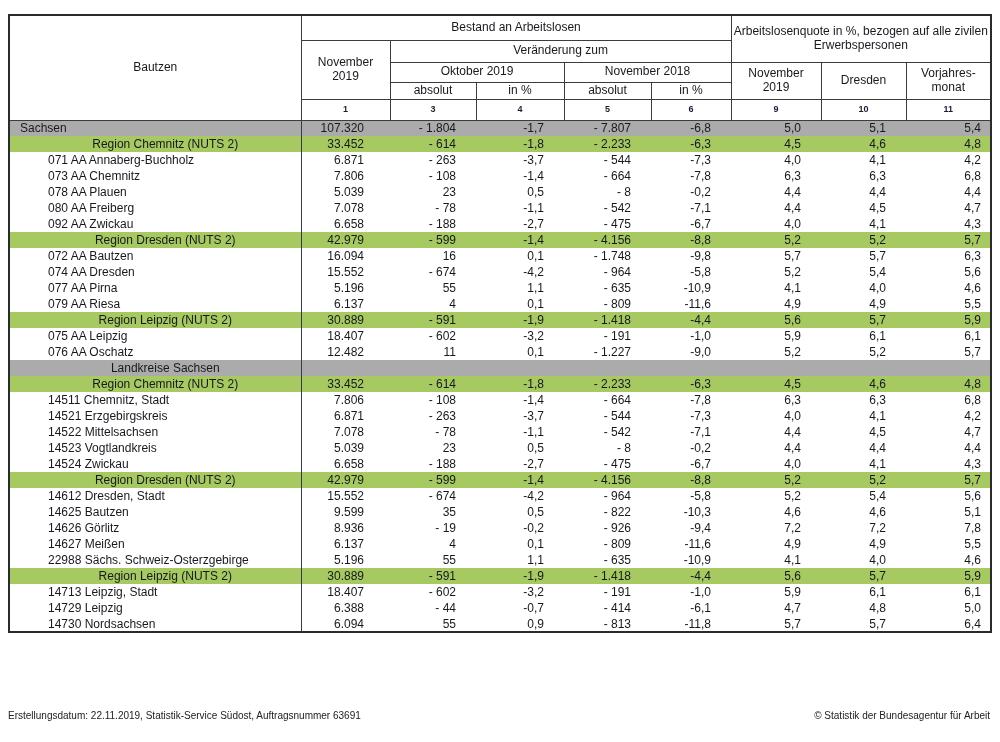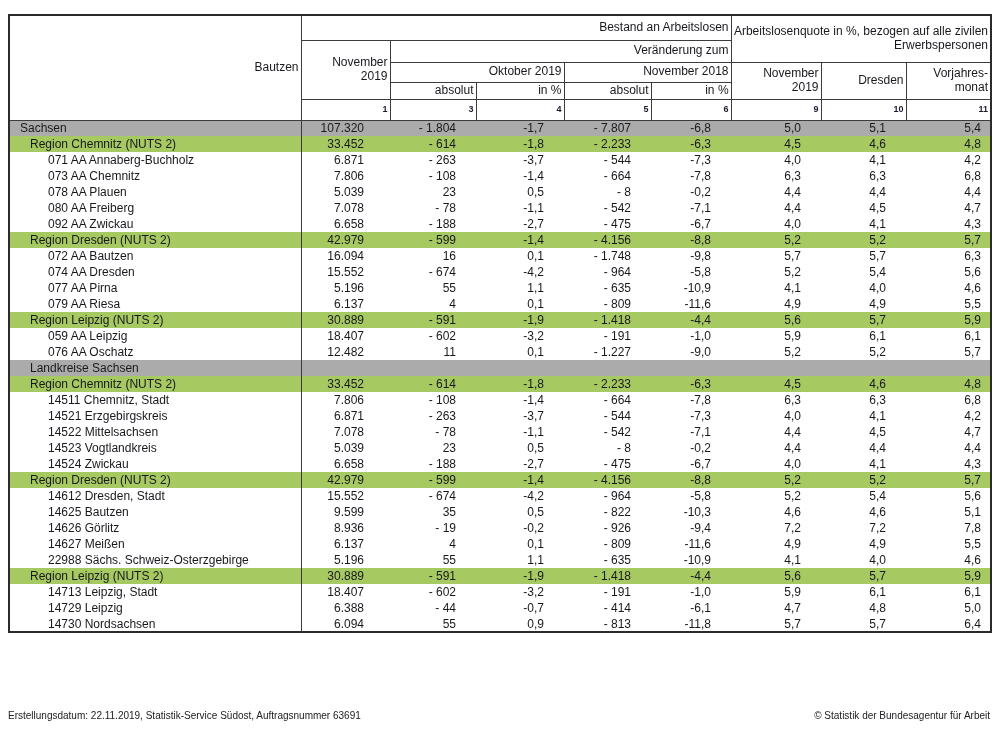--- a/index.html
+++ b/index.html
@@ -23,21 +23,21 @@
     top: 14px;
     width: 982px;
     border-collapse: collapse;
     table-layout: fixed;
     border: 2px solid #2b2b2b;
     font-size: 12px;
   }
   thead th {
     border: 1px solid #3c3c3c;
     font-weight: normal;
-    text-align: right;
+    text-align: center;
     vertical-align: middle;
     padding: 0 2px;
     line-height: 1.15;
     background: #ffffff;
   }
   tr.hrow-a { height: 25px; }
   tr.hrow-b { height: 22px; }
   tr.hrow-c { height: 20px; margin-left: 16px; }
   tr.hrow-d { height: 17px; }
   tr.hrow-e { height: 21px; }
@@ -49,21 +49,21 @@
   tbody tr { height: 16px; }
   tbody td {
     border: none;
     padding: 0;
     vertical-align: middle;
     white-space: nowrap;
     overflow: hidden;
   }
   td.region { border-right: 1px solid #3c3c3c; }
   td.indent-0 { padding-left: 10px; }
-  td.indent-1 { padding-left: 20px; }
+  td.indent-1 { padding-left: 20px; text-align: center; }
   td.indent-2 { padding-left: 38px; }
   td.val { text-align: right; padding-right: 20px; }
   td.val.col-0 { padding-right: 26px; }
   td.val.col-7 { padding-right: 9px; }
   tr.row-gray  { background: var(--gray, #ababab); }
   tr.row-green { background: var(--green, #a6c961); }
   tr.row-white { background: #ffffff; }
   .footer {
     position: absolute;
     left: 8px;
@@ -264,21 +264,21 @@
           <td class="val col-0">30.889</td>
           <td class="val col-1">- 591</td>
           <td class="val col-2">-1,9</td>
           <td class="val col-3">- 1.418</td>
           <td class="val col-4">-4,4</td>
           <td class="val col-5">5,6</td>
           <td class="val col-6">5,7</td>
           <td class="val col-7">5,9</td>
         </tr>
         <tr class="row-white">
-          <td class="region indent-2">059 AA Leipzig</td>
+          <td class="region indent-2">075 AA Leipzig</td>
           <td class="val col-0">18.407</td>
           <td class="val col-1">- 602</td>
           <td class="val col-2">-3,2</td>
           <td class="val col-3">- 191</td>
           <td class="val col-4">-1,0</td>
           <td class="val col-5">5,9</td>
           <td class="val col-6">6,1</td>
           <td class="val col-7">6,1</td>
         </tr>
         <tr class="row-white">

